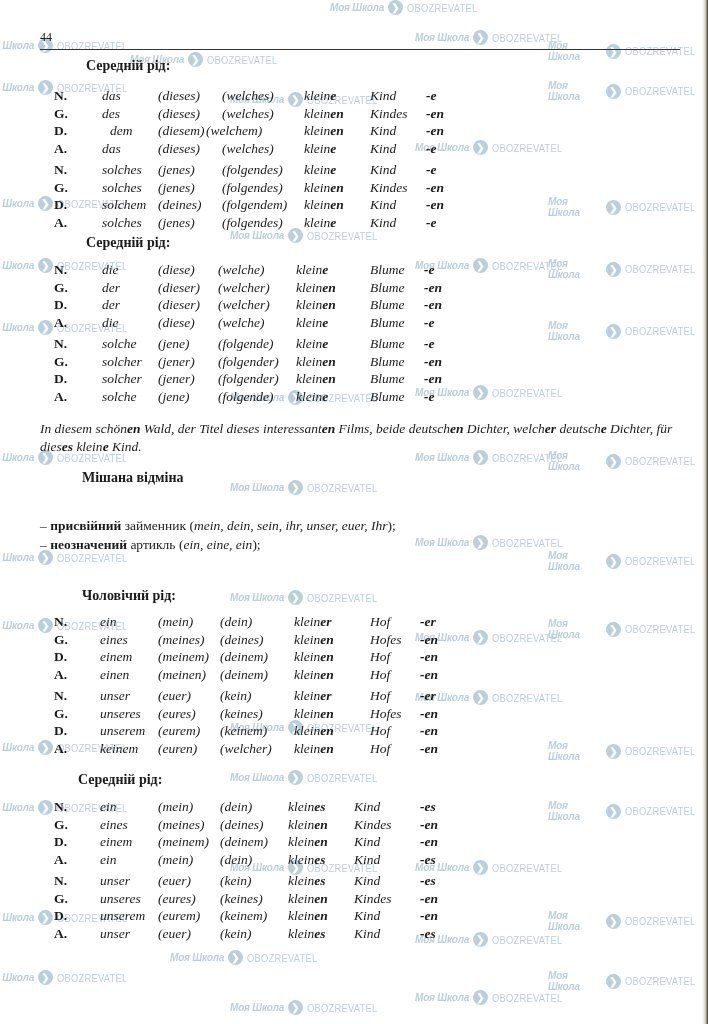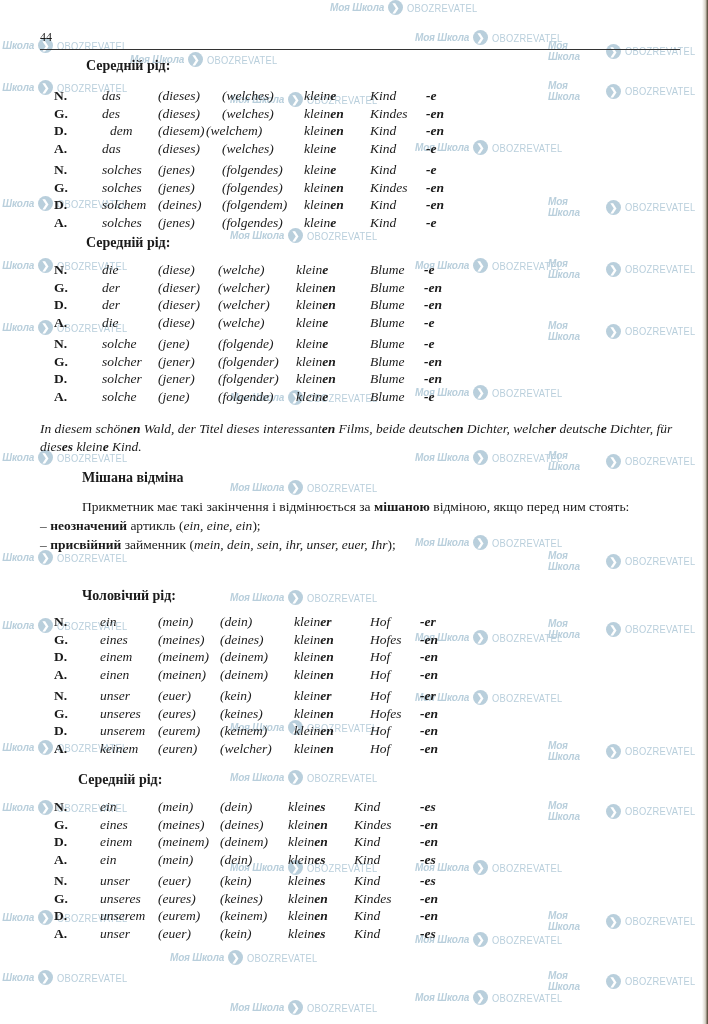--- a/index.html
+++ b/index.html
@@ -452,24 +452,23 @@
         <span class="c" style="left: 164px;">(folgende)</span>
         <span class="c adj" style="left: 242px;">klein<b>e</b></span>
         <span class="c" style="left: 316px;">Blume</span>
         <span class="c ending" style="left: 370px;">-e</span>
       </div>
     </div>
 
   <div class="example" id="example"><span>In diesem schön</span><b>en</b><span> Wald, der Titel dieses interessant</span><b>en</b><span> Films, beide deutsch</span><b>en</b><span> Dichter, welch</span><b>er</b><span> deutsch</span><b>e</b><span> Dichter, für dies</span><b>es</b><span> klein</span><b>e</b><span> Kind.</span></div>
 
   <div class="mixed-title">Мішана відміна</div>
-  <div class="mixed-intro"><span>Прикметник має такі закінчення і відмінюється за </span><b>мішаною</b><span> відміною, якщо перед ним стоять:</span></div>
   <div class="mixed-list" id="mixed-list">
+      <div><span>– </span><b>присвійний</b><span> займенник (</span><i>mein, dein, sein, ihr, unser, euer, Ihr</i><span>);</span></div>
       <div><span>– </span><b>неозначений</b><span> артикль (</span><i>ein, eine, ein</i><span>);</span></div>
-      <div><span>– </span><b>присвійний</b><span> займенник (</span><i>mein, dein, sein, ihr, unser, euer, Ihr</i><span>);</span></div>
     </div>
 
   <div class="section-heading" style="left:82px; top:588px;">Чоловічий рід:</div>
   <div class="decl-table" style="top:614px;">
       <div class="decl-row">
         <span class="c case" style="left: 0px;">N.</span>
         <span class="c" style="left: 46px;">ein</span>
         <span class="c" style="left: 104px;">(mein)</span>
         <span class="c" style="left: 166px;">(dein)</span>
         <span class="c adj" style="left: 240px;">klein<b>er</b></span>

